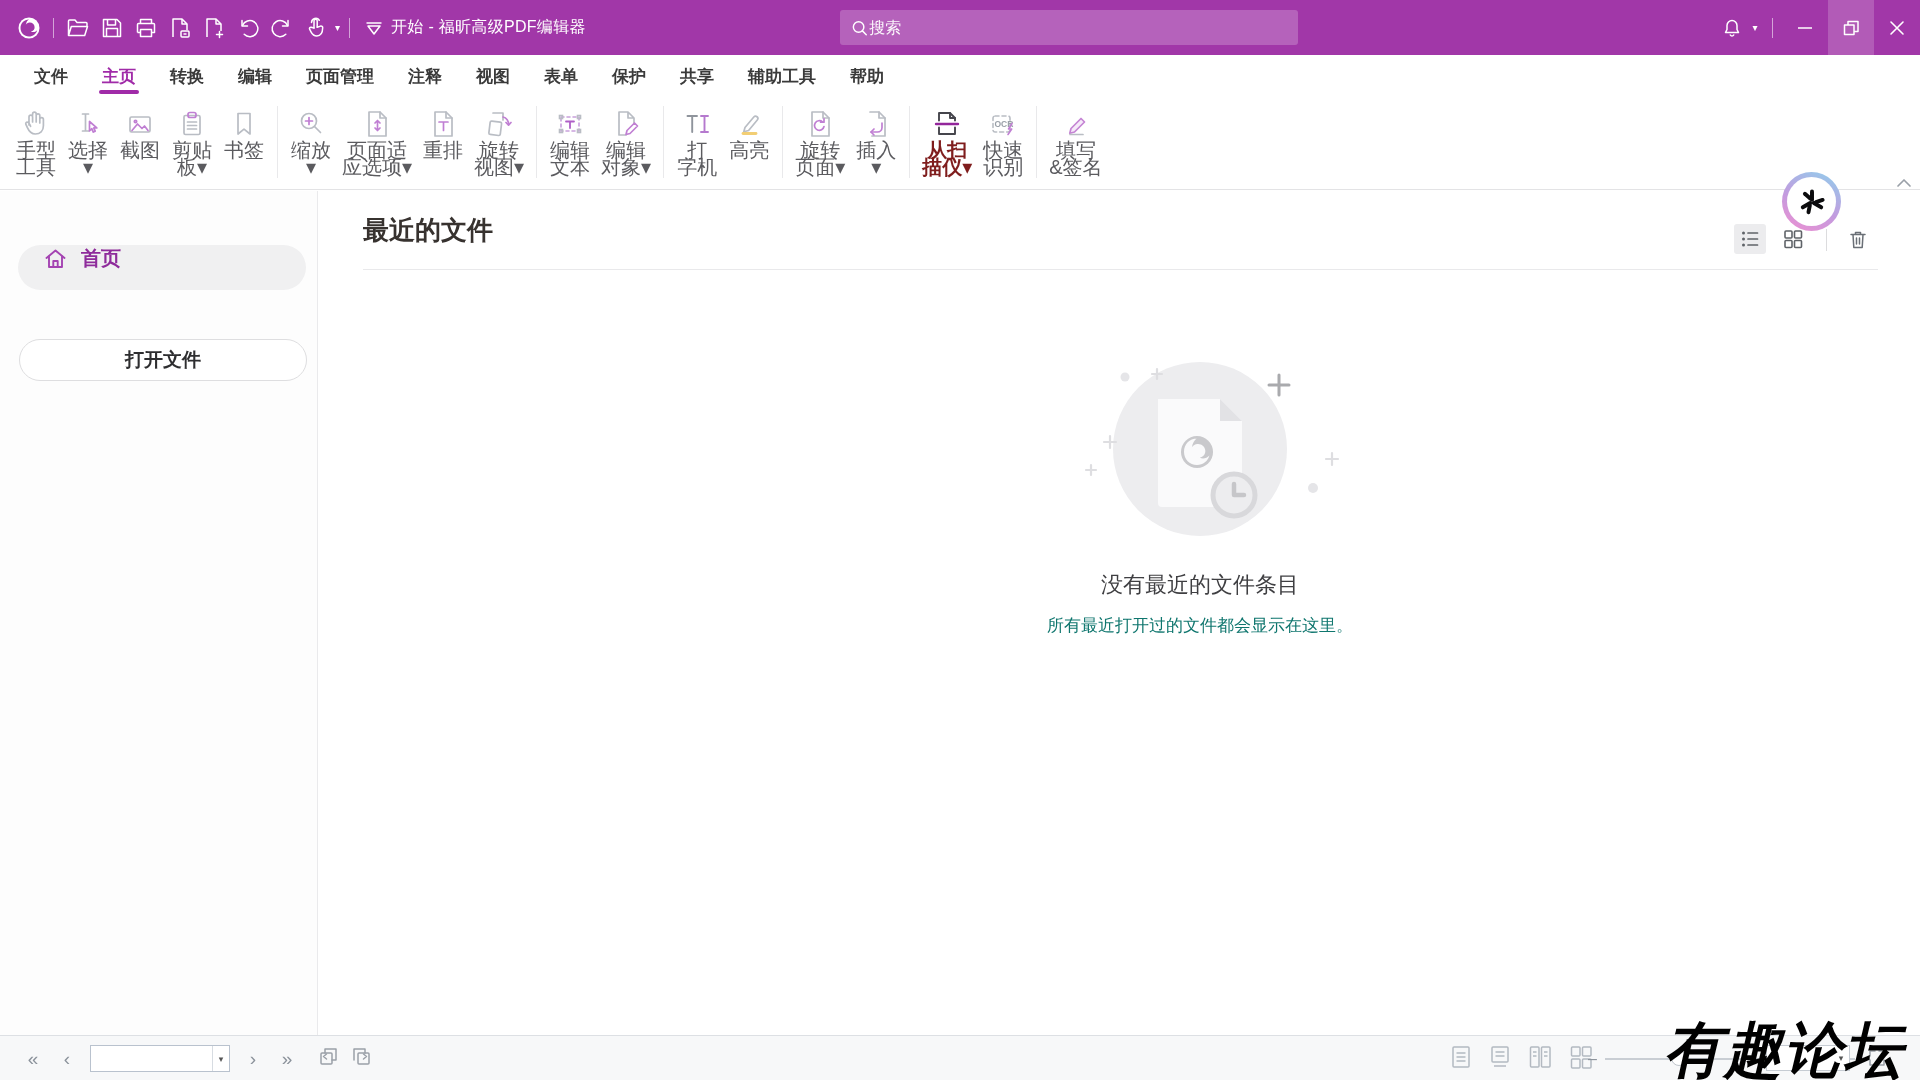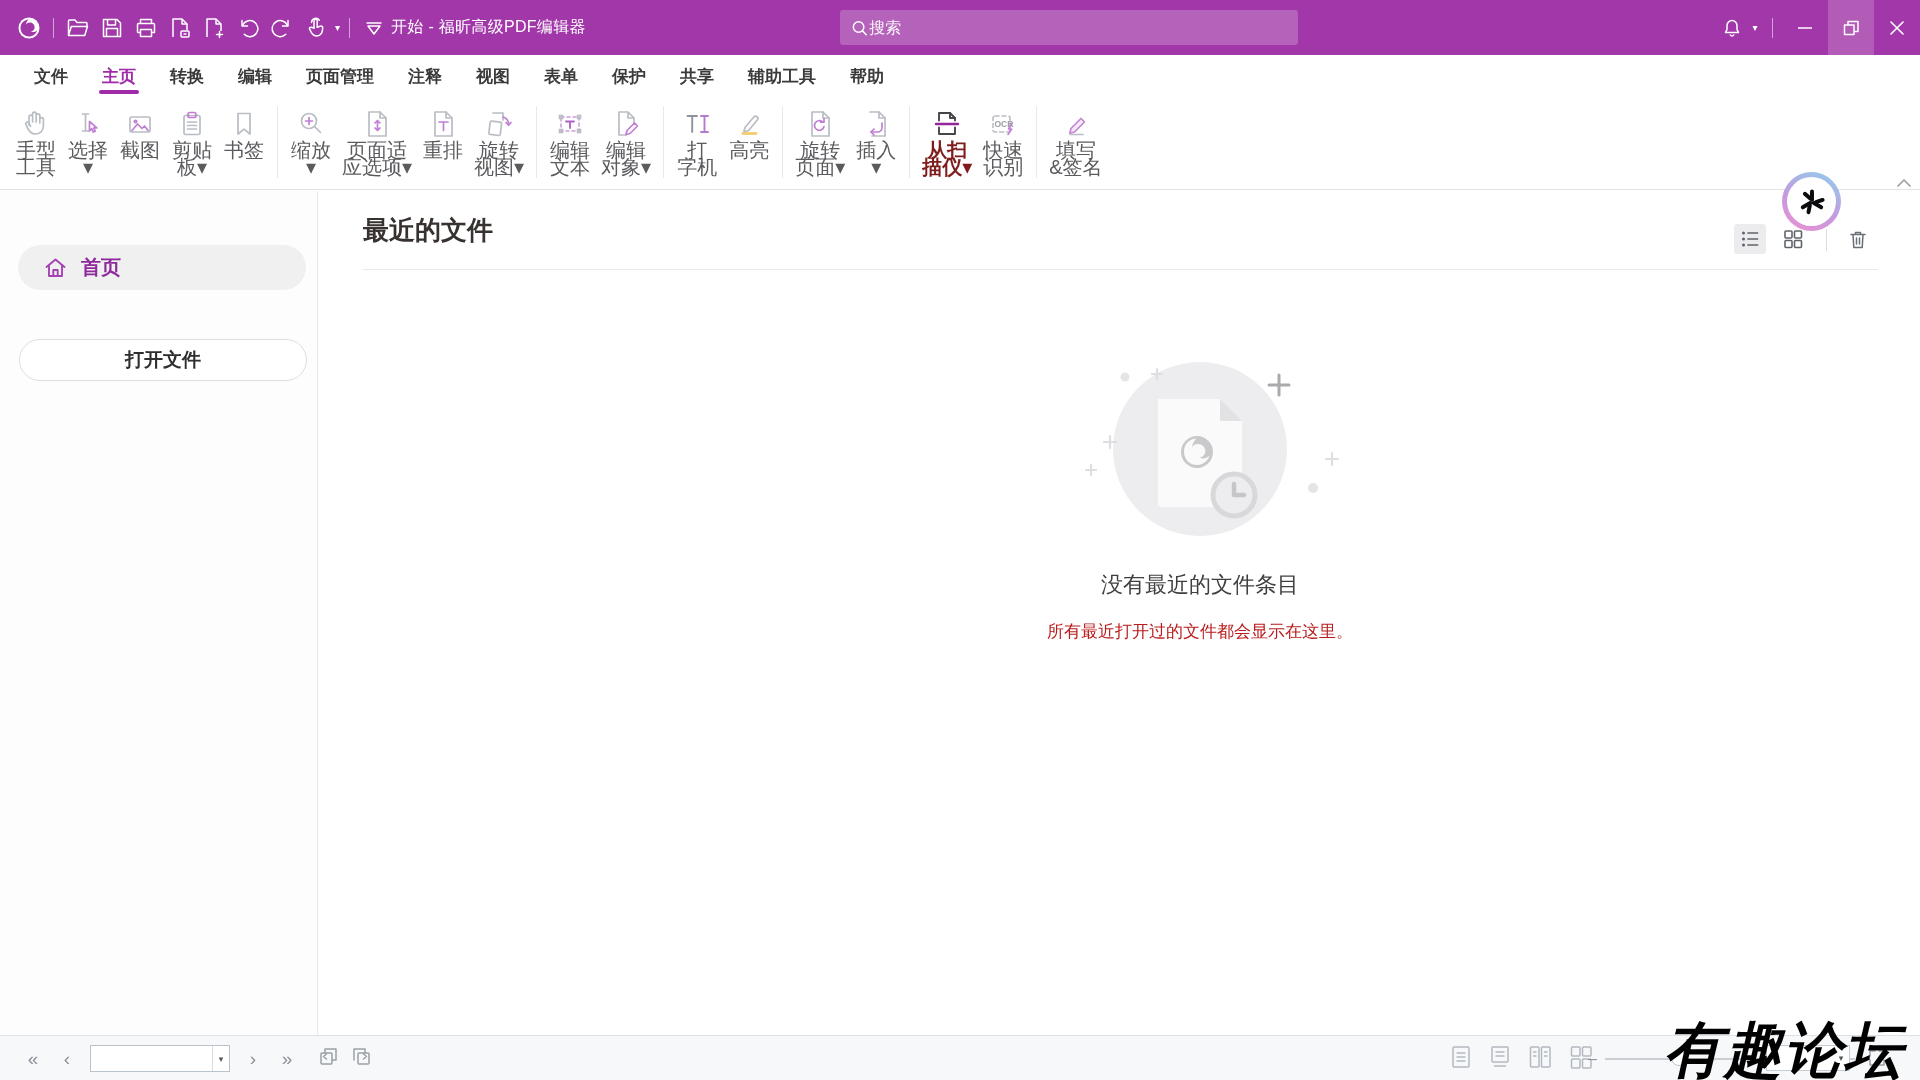--- a/index.html
+++ b/index.html
@@ -40,21 +40,21 @@
   .tb-btn { min-width:52px; padding:0 5px; display:flex; flex-direction:column; align-items:center; border-radius:3px; }
   .tb-icon { height:38px; display:flex; align-items:flex-end; justify-content:center; }
   .tb-l1,.tb-l2 { font-size:20px; line-height:17px; color:#5B5B5F; white-space:nowrap; }
   .tb-btn.strong .tb-l1, .tb-btn.strong .tb-l2 { color:#7f1d1d; font-weight:700; }
   .rib-collapse { position:absolute; left:1894px; top:176px; }
 
   
   .sidebar { position:absolute; top:191px; left:0; width:318px; height:844px; background:#FDFDFD;
              border-right:1px solid #EAEAEC; }
   .side-home { position:absolute; left:18px; top:54px; width:288px; height:45px; background:#F0F0F1;
-               border-radius:23px; display:flex; align-items:center; padding-left:24px; }
+               border-radius:23px; display:flex; padding-left:24px; }
   .side-home-label { color:#8E2B9B; font-size:20px; font-weight:700; margin-left:12px; }
   .side-open { position:absolute; left:19px; top:148px; width:288px; height:42px; background:#fff;
                border:1px solid #DEDEE0; border-radius:21px; display:flex; align-items:center; justify-content:center;
                font-size:19px; font-weight:700; color:#2E2E30; }
 
   
   .content { position:absolute; top:191px; left:319px; width:1601px; height:844px; background:#fff; }
   .content-header { position:absolute; left:44px; top:22px; font-size:26px; font-weight:700; color:#37322F; }
   .content-divider { position:absolute; left:44px; top:78px; width:1515px; height:1px; background:#E9E9EB; }
   .view-btn { position:absolute; top:33px; width:32px; height:30px; display:flex; align-items:center; justify-content:center; border-radius:3px; }
@@ -62,21 +62,21 @@
   .hd-sep { position:absolute; top:38px; width:1px; height:22px; background:#DCDCDE; }
   .assist-logo { position:absolute; left:1463px; top:-19px; width:59px; height:59px; border-radius:50%;
                  background:linear-gradient(205deg,#8FD0EC 0%,#C39BDF 55%,#EF8FD0 100%);
                  display:flex; align-items:center; justify-content:center; }
   .assist-inner { width:49px; height:49px; border-radius:50%; background:#fff;
                   display:flex; align-items:center; justify-content:center; }
 
   .empty-wrap { position:absolute; left:631px; top:161px; width:500px; text-align:center; }
   .empty-illu { display:block; margin:0 auto; }
   .empty-title { margin-top:18px; font-size:22px; color:#3F3F42; }
-  .empty-sub { margin-top:20px; font-size:17px; color:#b91c1c; }
+  .empty-sub { margin-top:14px; font-size:17px; color:#0f766e; }
 
   
   .statusbar { position:absolute; left:0; top:1035px; width:1920px; height:45px; background:#F7F8F9;
                border-top:1px solid #DDE0E4; }
   .sb-left { position:absolute; left:16px; top:0; height:45px; display:flex; align-items:center; }
   .sb-nav { font-size:19px; color:#8B929B; width:34px; text-align:center; }
   .pagebox { width:140px; height:27px; background:#fff; border:1px solid #B9C2CE; display:flex; align-items:center; margin:0 6px; }
   .pagebox input { flex:1; border:none; outline:none; font-size:14px; padding:0 6px; min-width:0; background:transparent; }
   .pagebox .dd { width:17px; height:100%; display:flex; align-items:center; justify-content:center;
                  color:#555; font-size:9px; border-left:1px solid #D7DCE2; }

